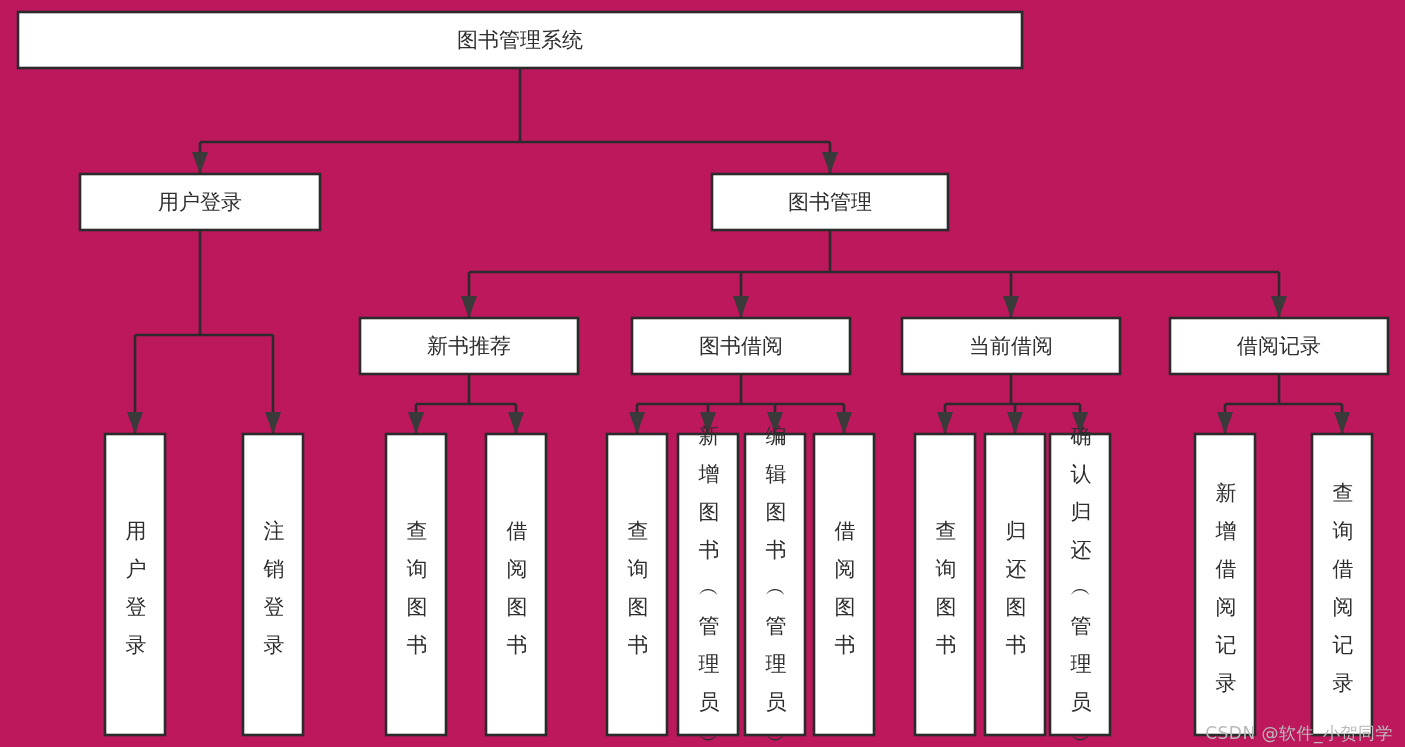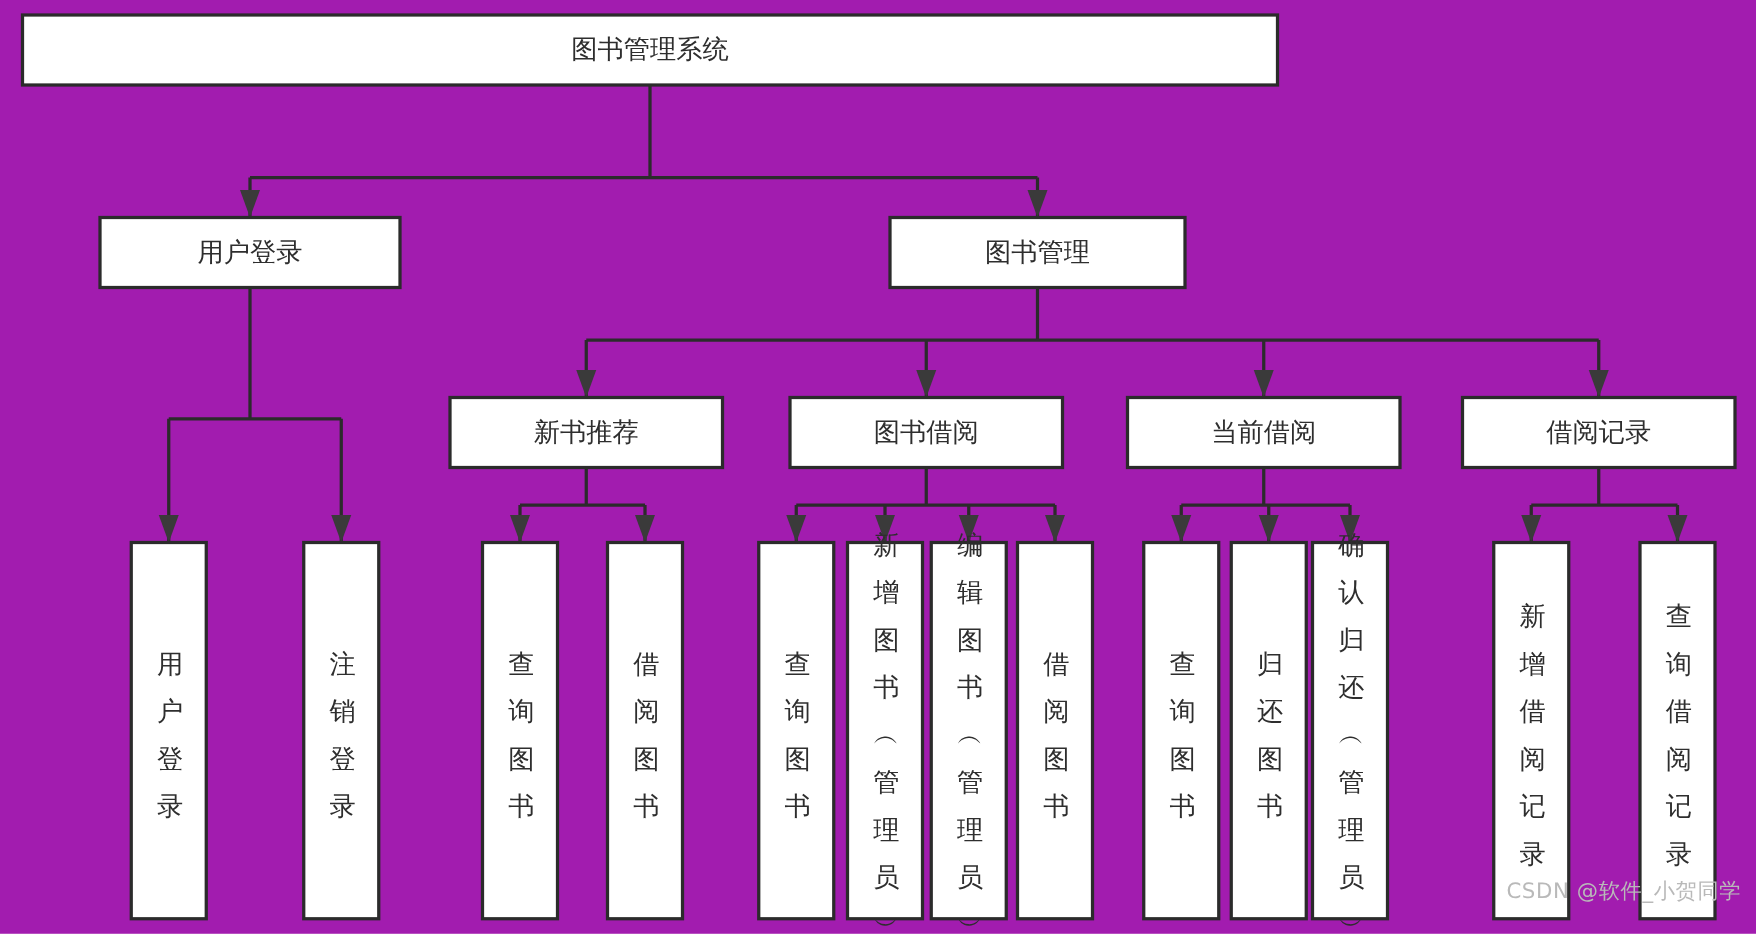--- a/index.html
+++ b/index.html
@@ -10,21 +10,21 @@
   body {
     width: 1405px;
     height: 747px;
     overflow: hidden;
     font-family: "DejaVu Sans", "Liberation Sans", sans-serif;
   }
   #diagram-root {
     position: relative;
     width: 1405px;
     height: 747px;
-    background: #a21caf;
+    background: #be185d;
   }
   svg.flow {
     display: block;
     width: 1405px;
     height: 747px;
   }
   .node-rect {
     fill: #ffffff;
     stroke: #2b2b2b;
     stroke-width: 2.6;
@@ -48,21 +48,21 @@
   }
   .node-label-v {
     fill: #2e2e2e;
     font-family: "DejaVu Sans", "Liberation Sans", sans-serif;
     font-size: 21px;
     text-anchor: middle;
   }
   .watermark {
     position: absolute;
     right: 12px;
-    bottom: 23px;
+    bottom: 2px;
     color: #b9b9b9;
     font-size: 17px;
     font-family: "DejaVu Sans", "Liberation Sans", sans-serif;
     letter-spacing: 0.5px;
     white-space: nowrap;
     pointer-events: none;
   }
 </style>
 </head>
 <body>

